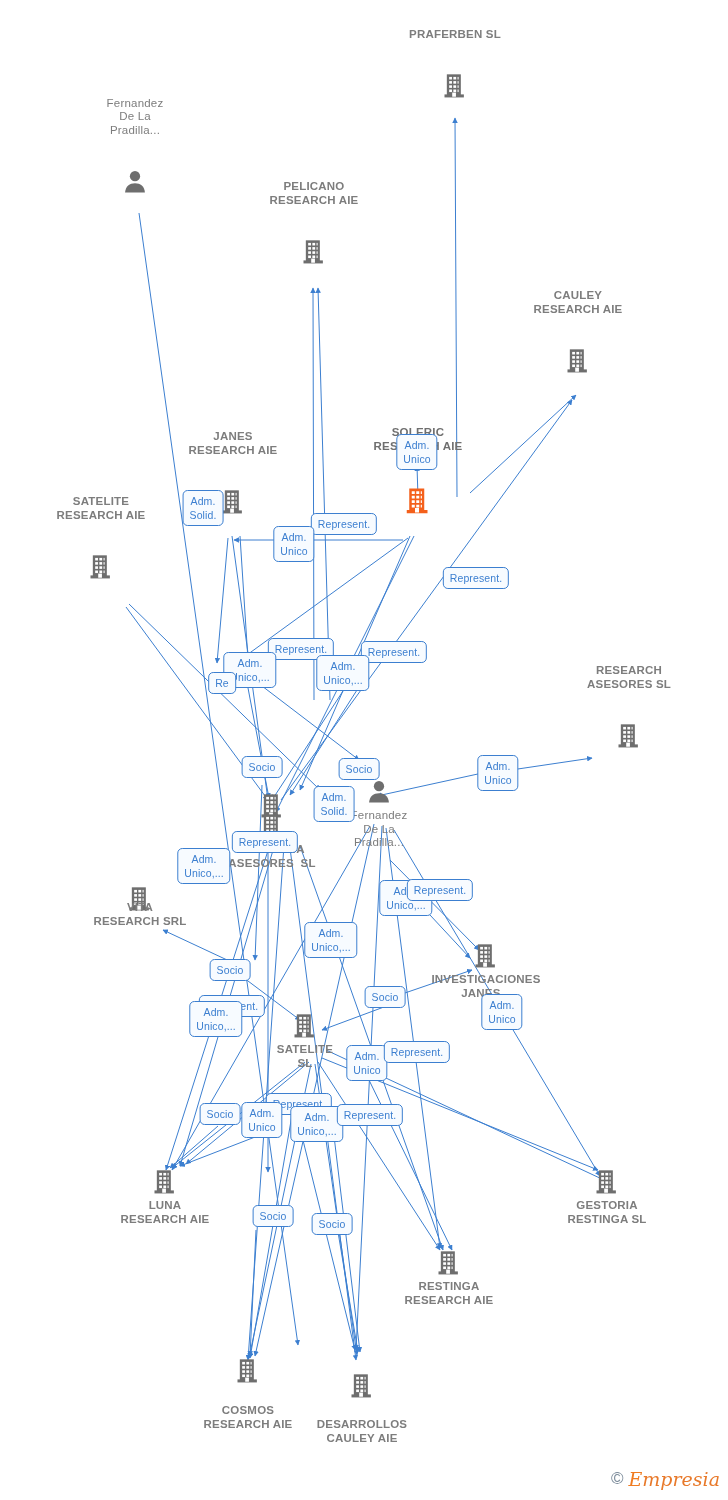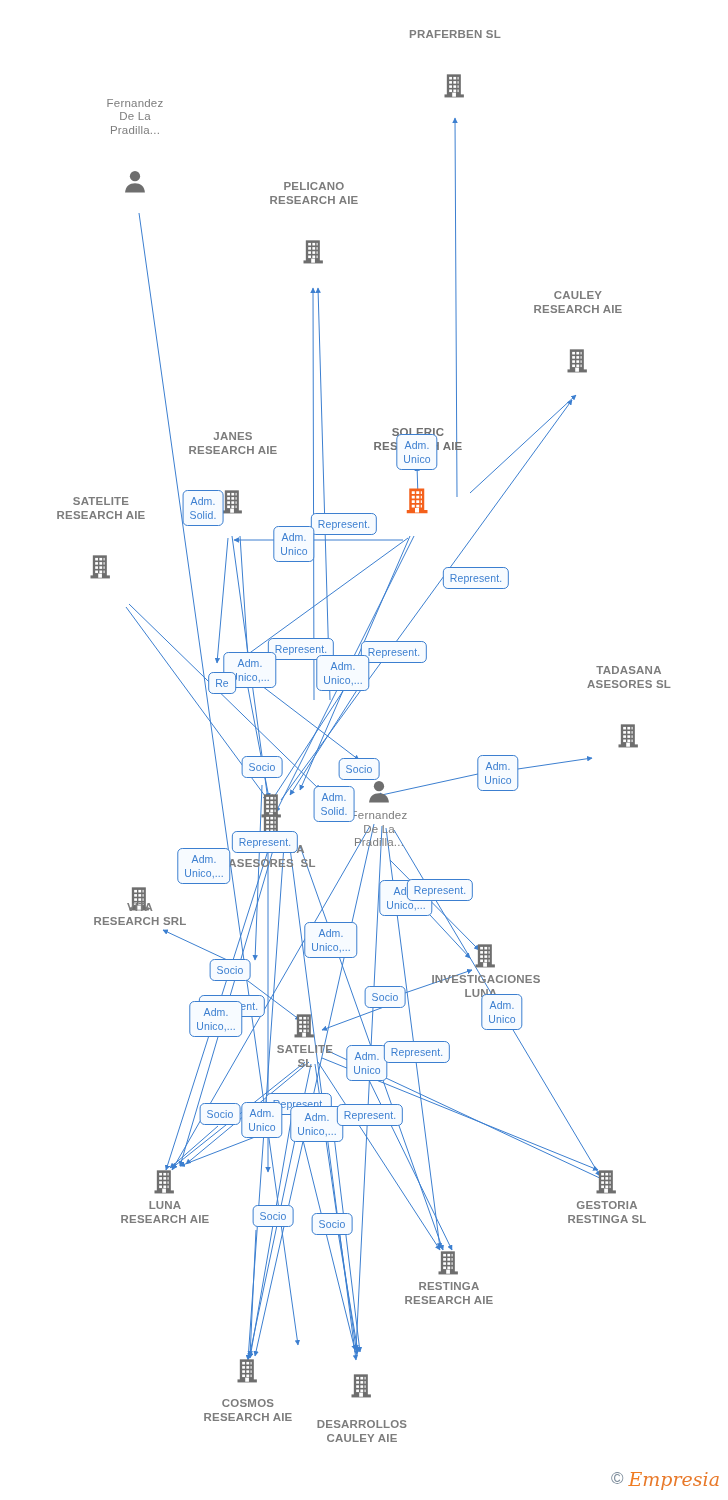--- a/index.html
+++ b/index.html
@@ -317,21 +317,21 @@
               <rect x="14.2" y="7.8" width="0.9" height="2.2"></rect>
               <rect x="7" y="11.4" width="2.4" height="2.2"></rect>
               <rect x="10.6" y="11.4" width="2.4" height="2.2"></rect>
               <rect x="14.2" y="11.4" width="0.9" height="2.2"></rect>
               <rect x="7" y="15" width="2.4" height="2.2"></rect>
               <rect x="10.6" y="15" width="2.4" height="2.2"></rect>
               <rect x="14.2" y="15" width="0.9" height="2.2"></rect>
               <rect x="9.6" y="17.6" width="3.2" height="3.6"></rect>
             </g>
           </svg></div>
-        <div class="label" style="bottom: 31px;">TADASANA
+        <div class="label" style="bottom: 31px;">RESEARCH
 ASESORES SL</div>
       </div>
       <div class="node company label-above" style="left: 272px; top: 792px;">
         <div class="glyph"><svg width="28" height="28" viewBox="0 0 24 24" xmlns="http://www.w3.org/2000/svg">
             <rect x="5" y="2" width="12" height="19" fill="#6e6e6e"></rect>
             <rect x="3" y="19.2" width="16.6" height="2.6" fill="#6e6e6e"></rect>
             <g fill="#ffffff">
               <rect x="7" y="4.2" width="2.4" height="2.2"></rect>
               <rect x="10.6" y="4.2" width="2.4" height="2.2"></rect>
               <rect x="14.2" y="4.2" width="0.9" height="2.2"></rect>
@@ -418,21 +418,21 @@
               <rect x="7" y="11.4" width="2.4" height="2.2"></rect>
               <rect x="10.6" y="11.4" width="2.4" height="2.2"></rect>
               <rect x="14.2" y="11.4" width="0.9" height="2.2"></rect>
               <rect x="7" y="15" width="2.4" height="2.2"></rect>
               <rect x="10.6" y="15" width="2.4" height="2.2"></rect>
               <rect x="14.2" y="15" width="0.9" height="2.2"></rect>
               <rect x="9.6" y="17.6" width="3.2" height="3.6"></rect>
             </g>
           </svg></div>
         <div class="label" style="top: 31px;">INVESTIGACIONES
-LUNA...</div>
+JANES...</div>
       </div>
       <div class="node company" style="left: 305px; top: 1012px;">
         <div class="glyph"><svg width="28" height="28" viewBox="0 0 24 24" xmlns="http://www.w3.org/2000/svg">
             <rect x="5" y="2" width="12" height="19" fill="#6e6e6e"></rect>
             <rect x="3" y="19.2" width="16.6" height="2.6" fill="#6e6e6e"></rect>
             <g fill="#ffffff">
               <rect x="7" y="4.2" width="2.4" height="2.2"></rect>
               <rect x="10.6" y="4.2" width="2.4" height="2.2"></rect>
               <rect x="14.2" y="4.2" width="0.9" height="2.2"></rect>
               <rect x="7" y="7.8" width="2.4" height="2.2"></rect>
@@ -532,21 +532,21 @@
               <rect x="14.2" y="7.8" width="0.9" height="2.2"></rect>
               <rect x="7" y="11.4" width="2.4" height="2.2"></rect>
               <rect x="10.6" y="11.4" width="2.4" height="2.2"></rect>
               <rect x="14.2" y="11.4" width="0.9" height="2.2"></rect>
               <rect x="7" y="15" width="2.4" height="2.2"></rect>
               <rect x="10.6" y="15" width="2.4" height="2.2"></rect>
               <rect x="14.2" y="15" width="0.9" height="2.2"></rect>
               <rect x="9.6" y="17.6" width="3.2" height="3.6"></rect>
             </g>
           </svg></div>
-        <div class="label" style="top: 40px;">COSMOS
+        <div class="label" style="top: 47px;">COSMOS
 RESEARCH AIE</div>
       </div>
       <div class="node company" style="left: 362px; top: 1372px;">
         <div class="glyph"><svg width="28" height="28" viewBox="0 0 24 24" xmlns="http://www.w3.org/2000/svg">
             <rect x="5" y="2" width="12" height="19" fill="#6e6e6e"></rect>
             <rect x="3" y="19.2" width="16.6" height="2.6" fill="#6e6e6e"></rect>
             <g fill="#ffffff">
               <rect x="7" y="4.2" width="2.4" height="2.2"></rect>
               <rect x="10.6" y="4.2" width="2.4" height="2.2"></rect>
               <rect x="14.2" y="4.2" width="0.9" height="2.2"></rect>

